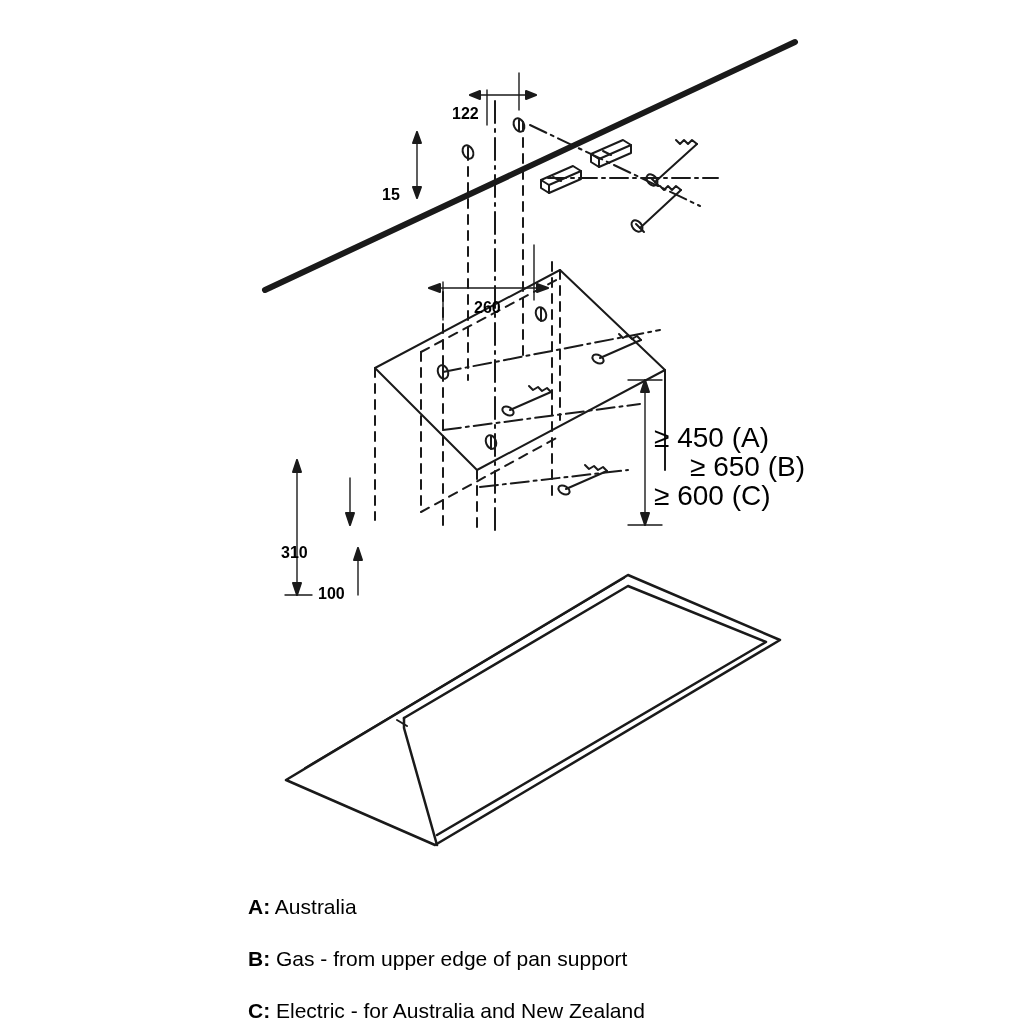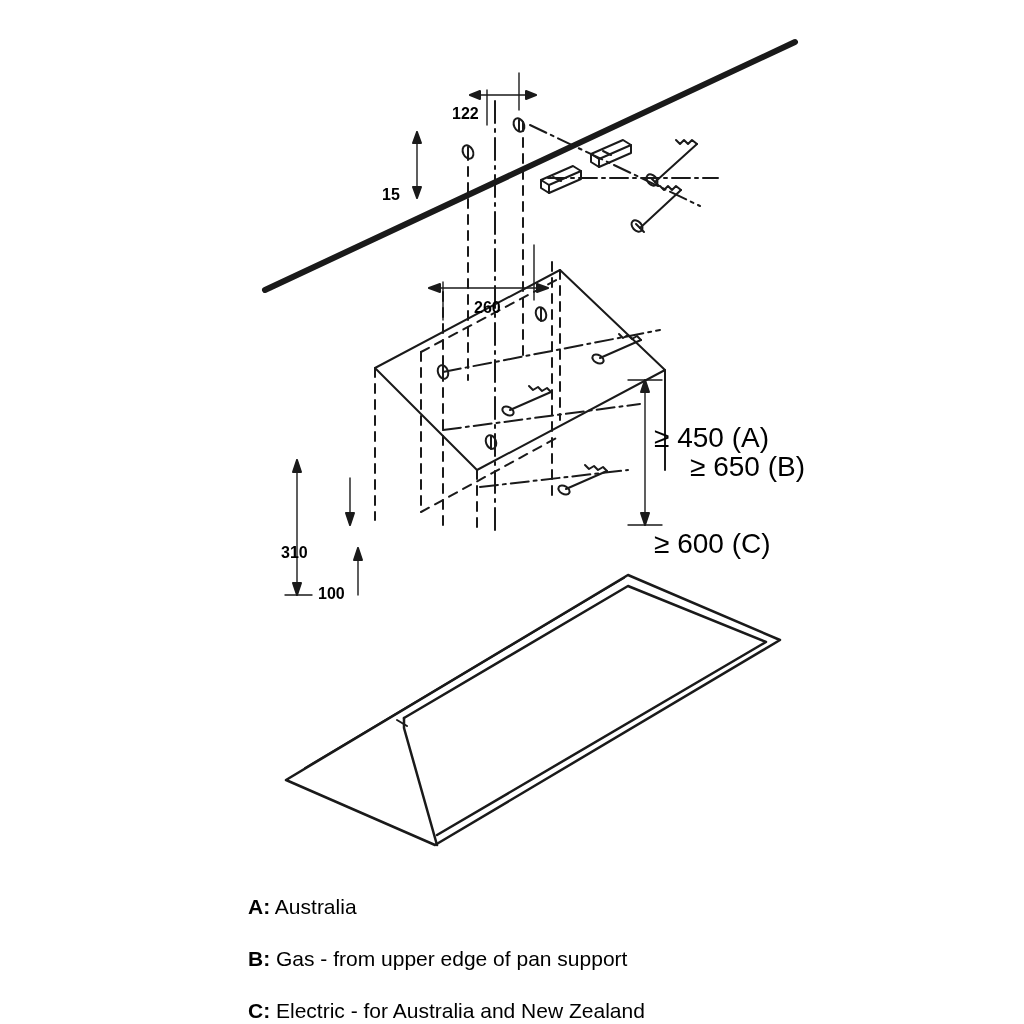--- a/index.html
+++ b/index.html
@@ -215,21 +215,21 @@
 
 
   <div class="txt dim" style="left:452px; top:58px;">122</div>
   <div class="txt dim" style="left:382px; top:139px;">15</div>
   <div class="txt dim" style="left:474px; top:252px;">260</div>
   <div class="txt dim" style="left:281px; top:497px;">310</div>
   <div class="txt dim" style="left:318px; top:538px;">100</div>
 
   <div class="txt clear-note" style="left:654px; top:424px;">≥ 450 (A)</div>
   <div class="txt clear-note" style="left:690px; top:453px;">≥ 650 (B)</div>
-  <div class="txt clear-note" style="left:654px; top:482px;margin-top:48px;">≥ 600 (C)</div>
+  <div class="txt clear-note" style="left:654px; top:482px;">≥ 600 (C)</div>
 
   <div class="txt legend" style="left:248px; top:896px;">
     <b>A:</b>
     <span>Australia</span>
   </div>
   <div class="txt legend" style="left:248px; top:1000px;">
     <b>C:</b>
     <span>Electric - for Australia and New Zealand</span>
   </div>
   <div class="txt legend" style="left:248px; top:948px;">

